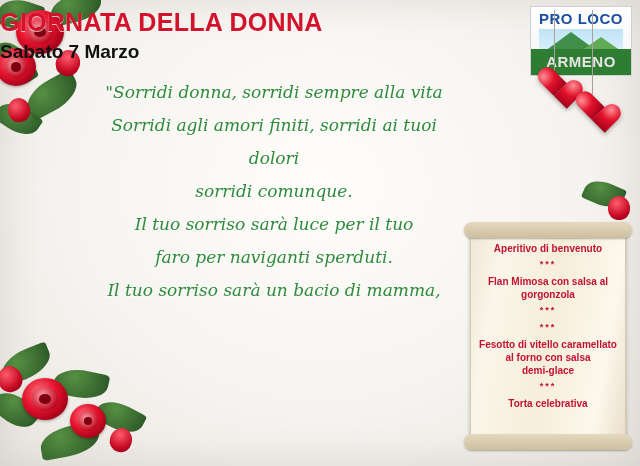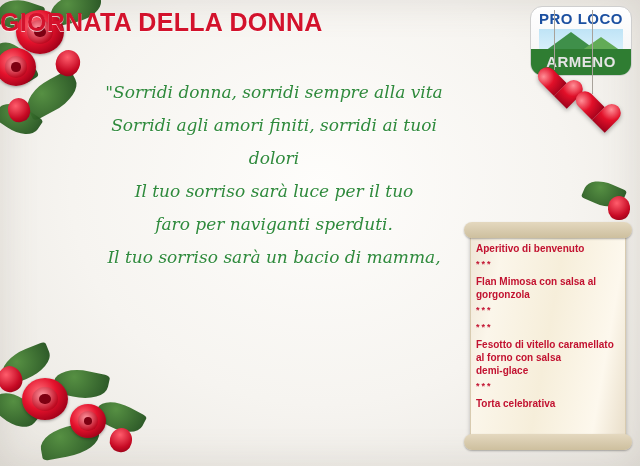--- a/index.html
+++ b/index.html
@@ -106,21 +106,21 @@
 
   
   #logo {
     position: absolute;
     right: 8px;
     top: 6px;
     width: 100px;
     height: 68px;
     background: linear-gradient(#ffffff, #f2f2f2);
     border: 1px solid #cfcfcf;
-    border-radius: 12px;
+    border-radius: 0;
     overflow: hidden;
   }
   #logo-top {
     position: absolute;
     left: 0; right: 0; top: 0;
     height: 24px;
     text-align: center;
     font-weight: bold;
     font-size: 15px;
     line-height: 24px;
@@ -211,21 +211,21 @@
     height: 16px;
     background: linear-gradient(#e4d8bf, #cdbf9e);
     border-radius: 8px;
     box-shadow: 0 1px 2px rgba(0,0,0,.3);
   }
   #curl-top { top: 2px; }
   #curl-bottom { bottom: 2px; }
   #menu-items {
     position: absolute;
     left: 12px; right: 12px; top: 22px;
-    text-align: left;
+    text-align: center;
     font-family: "Liberation Sans", sans-serif;
     font-weight: bold;
     font-size: 10px;
     line-height: 13px;
     color: #c21230;
   }
   .menu-line { margin: 0 0 2px 0; }
   .menu-sep {
     color: #c21230;
     font-size: 9px;
@@ -263,39 +263,41 @@
     <div class="bud" style="left:118px; top:84px; width:22px; height:24px; transform:rotate(14deg);"></div>
   </div>
 
   <div class="rose-cluster" style="right:-2px; top:178px; width:60px; height:70px;">
     <div class="leafblob" style="left:2px; top:4px; width:40px; height:24px; transform:rotate(24deg);"></div>
     <div class="bud" style="left:26px; top:18px; width:22px; height:24px;"></div>
   </div>
 
   <div id="title-block">
     <div id="main-title">GIORNATA DELLA DONNA</div>
+    <div id="subtitle">Sabato 7 Marzo</div>
   </div>
 
   <div id="logo">
     <div id="logo-mount"></div>
     <div id="logo-top">PRO LOCO</div>
     <div id="logo-bottom">ARMENO</div>
   </div>
 
   <div id="hearts">
     <div class="string" style="left:30px; top:-52px; height:60px;"></div>
     <div class="string" style="left:68px; top:-52px; height:84px;"></div>
     <div class="heart" style="left:13px; top:6px;"></div>
     <div class="heart" style="left:51px; top:30px;"></div>
   </div>
 
   <div id="poem">
     <span class="ln">"Sorridi donna, sorridi sempre alla vita</span>
     <span class="ln">Sorridi agli amori finiti, sorridi ai tuoi</span>
     <span class="ln">dolori</span>
+    <span class="ln">sorridi comunque.</span>
     <span class="ln">Il tuo sorriso sarà luce per il tuo</span>
     <span class="ln">faro per naviganti sperduti.</span>
     <span class="ln">Il tuo sorriso sarà un bacio di mamma,</span>
   </div>
 
   <div id="menu-scroll">
     <div id="scroll-body"></div>
     <div class="curl" id="curl-top"></div>
     <div class="curl" id="curl-bottom"></div>
     <div id="menu-items">

